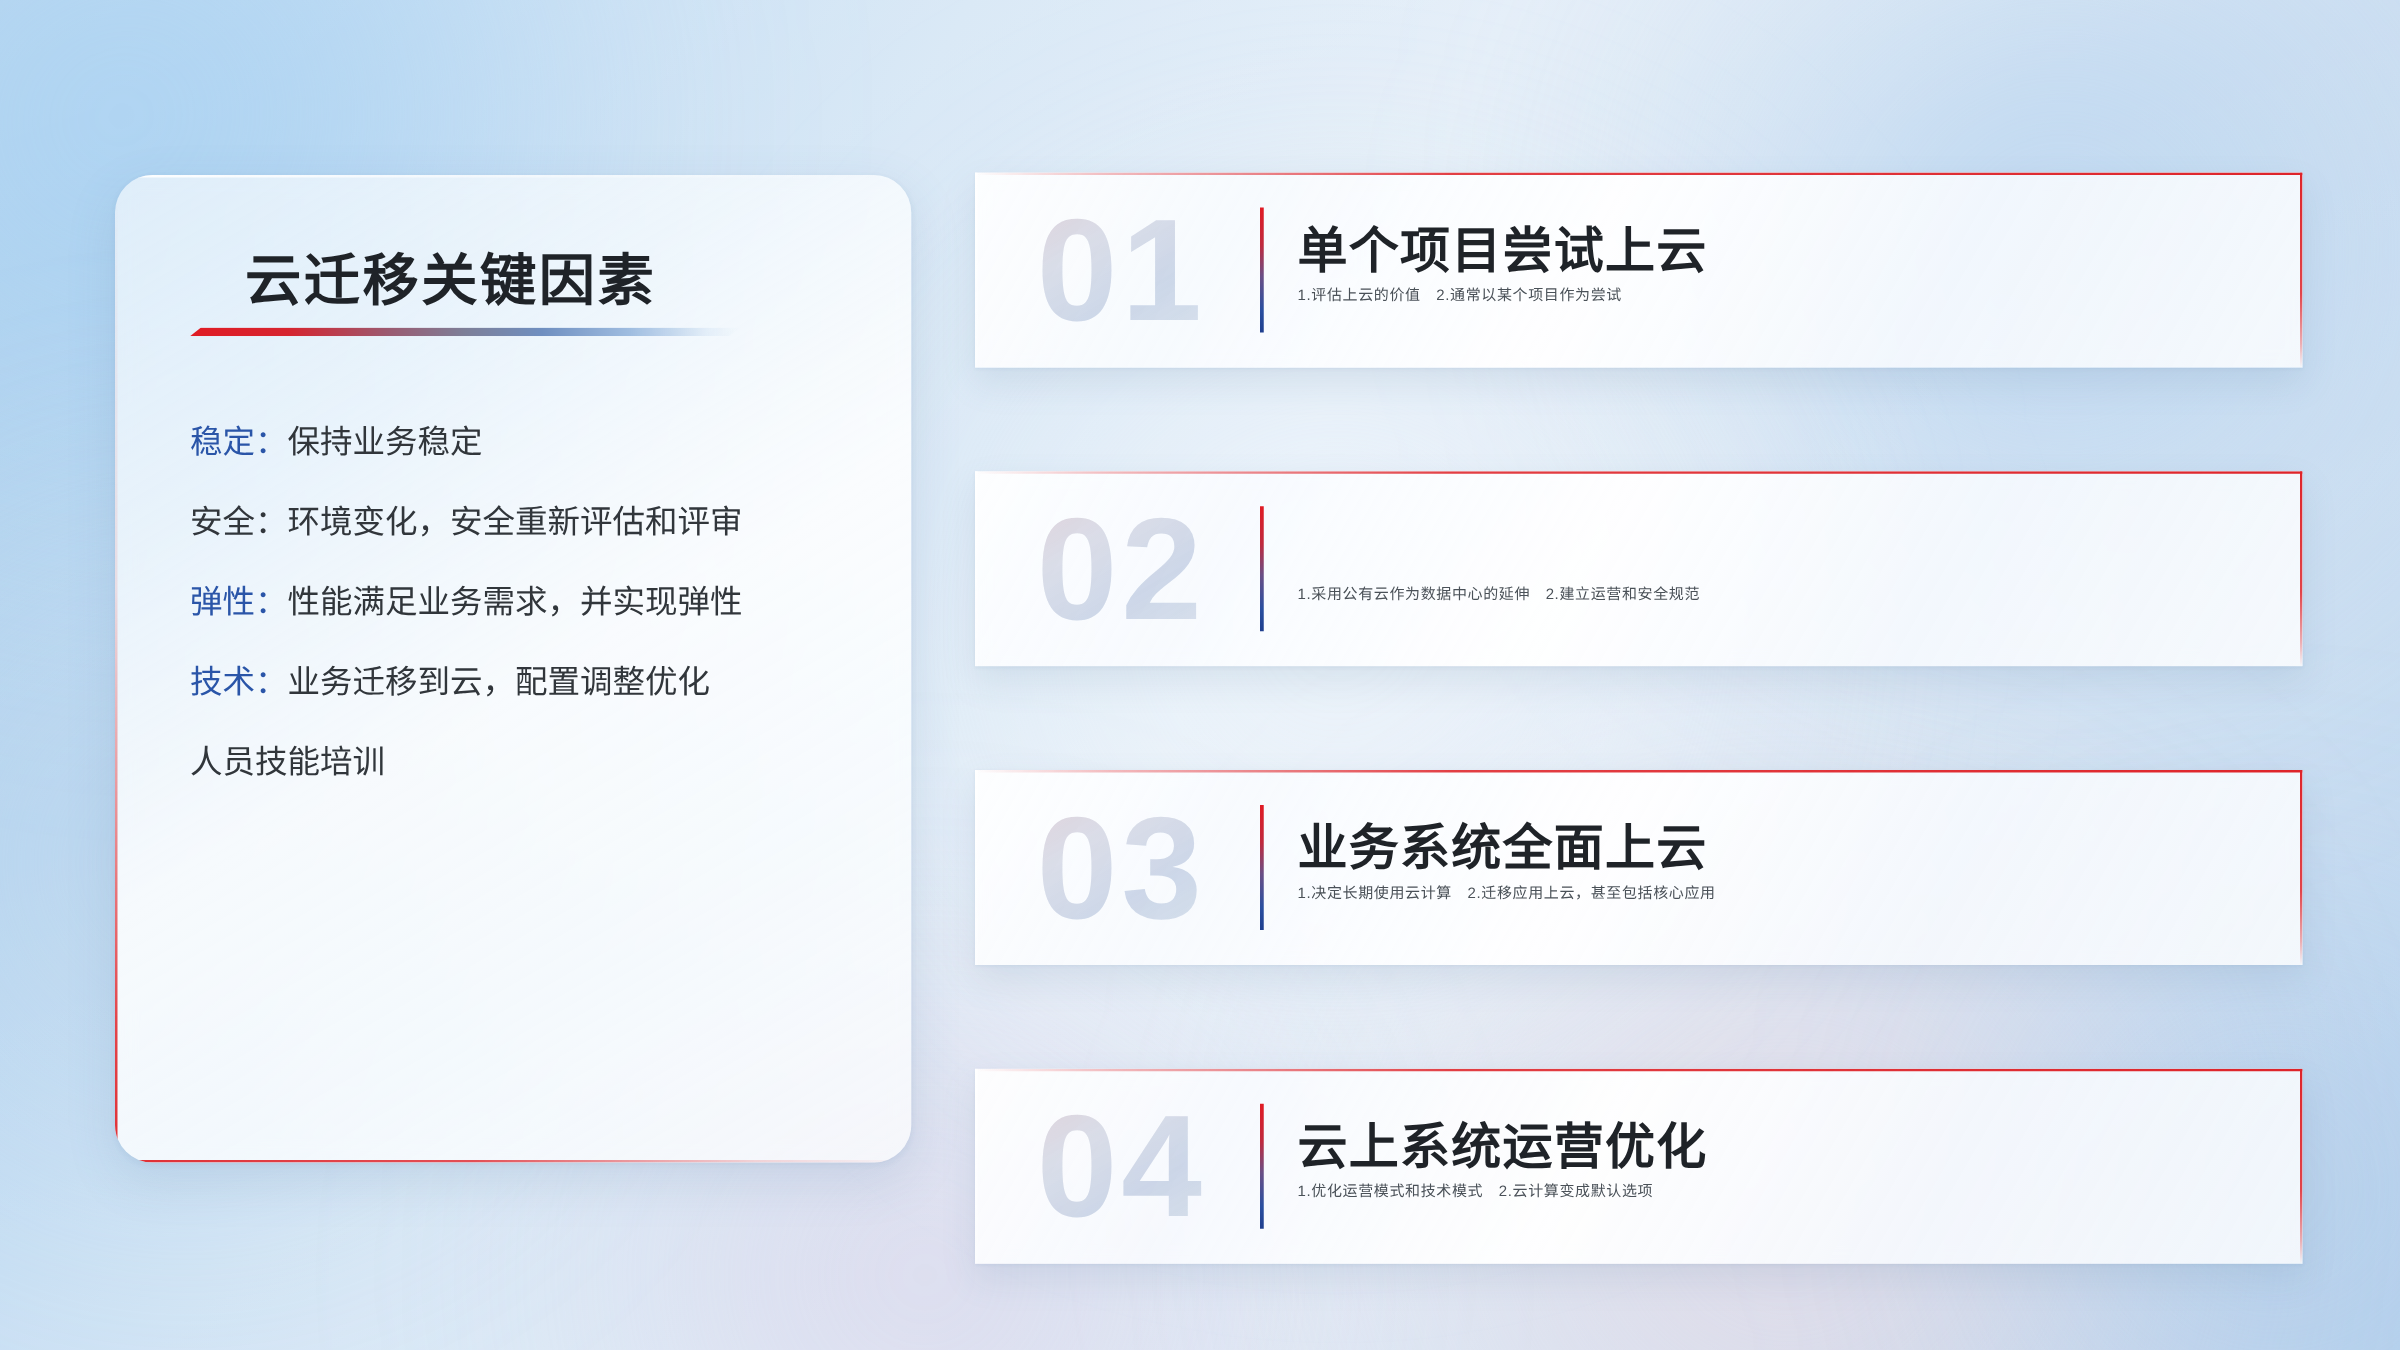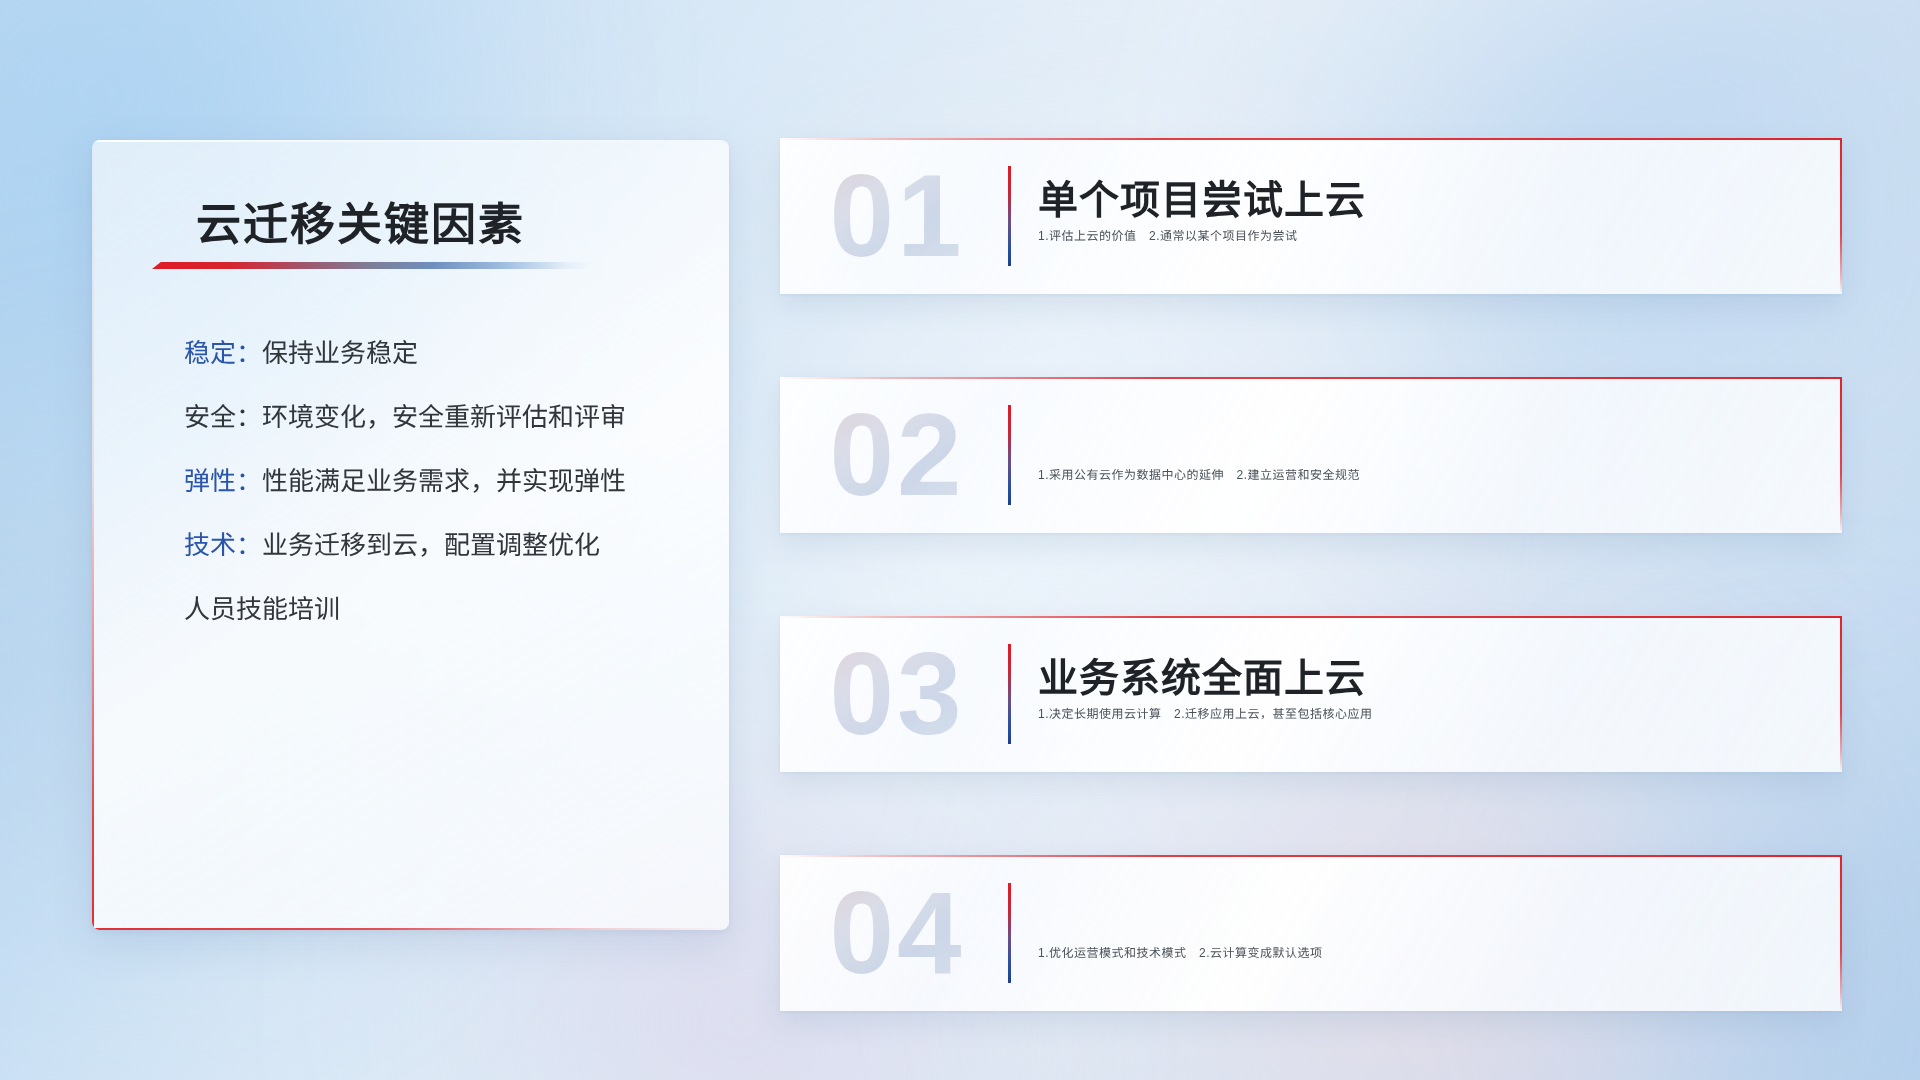--- a/index.html
+++ b/index.html
@@ -45,21 +45,21 @@
     background:linear-gradient(160deg, rgba(255,255,255,.22) 0%, rgba(255,255,255,0) 38%,
                                 rgba(255,255,255,.10) 60%, rgba(255,255,255,0) 100%);
   }
 
   
   #stage { position:absolute; inset:0; }
 
   
   #left-panel {
     position:absolute; left:92px; top:140px; width:637px; height:790px;
-    border-radius:8px;
+    border-radius:30px;
     background:linear-gradient(150deg,
         rgba(255,255,255,.60) 0%,
         rgba(250,253,255,.72) 26%,
         rgba(255,255,255,.86) 52%,
         rgba(252,254,255,.80) 74%,
         rgba(255,255,255,.70) 100%);
     backdrop-filter:blur(8px);
     box-shadow:0 14px 40px rgba(90,125,165,.16), 0 2px 6px rgba(90,125,165,.10);
     overflow:hidden;
   }
@@ -86,21 +86,21 @@
   #panel-underline {
     position:absolute; left:60px; top:122px; width:440px; height:7px;
     background:linear-gradient(90deg,
        #e01b24 0%, #d62530 18%, #9b5a70 36%,
        #7d7f98 50%, #6f8fc0 64%, #9fbde0 80%,
        rgba(200,220,240,.35) 94%, rgba(200,220,240,0) 100%);
     clip-path:polygon(2% 0, 100% 0, 98% 100%, 0 100%);
   }
 
   #panel-list {
-    position:absolute; left:60px; top:200px; right:36px;margin-left:32px;
+    position:absolute; left:60px; top:200px; right:36px;
   }
   .panel-row {
     font-size:26px; line-height:1.0;
     color:#31363b; margin-bottom:38px; white-space:nowrap;
   }
   .panel-row .k { color:#2a55a8; }
   .panel-row.plain .k { color:#31363b; }
 
   
   #cards { position:absolute; left:780px; top:138px; }
@@ -237,17 +237,18 @@
         <h2 class="card-title">业务系统全面上云</h2>
         <p class="card-sub">1.决定长期使用云计算　2.迁移应用上云，甚至包括核心应用</p>
       </article>
       <article class="step-card">
         <div class="card-top-red"></div>
         <div class="card-right-red"></div>
         <div class="card-left-sheen"></div>
         <div class="card-number">04</div>
         <div class="card-number-tint">04</div>
         <div class="card-divider"></div>
+        <h2 class="card-title">云上系统运营优化</h2>
         <p class="card-sub">1.优化运营模式和技术模式　2.云计算变成默认选项</p>
       </article>
     </section>
 
 </div>
 
 </body></html>

